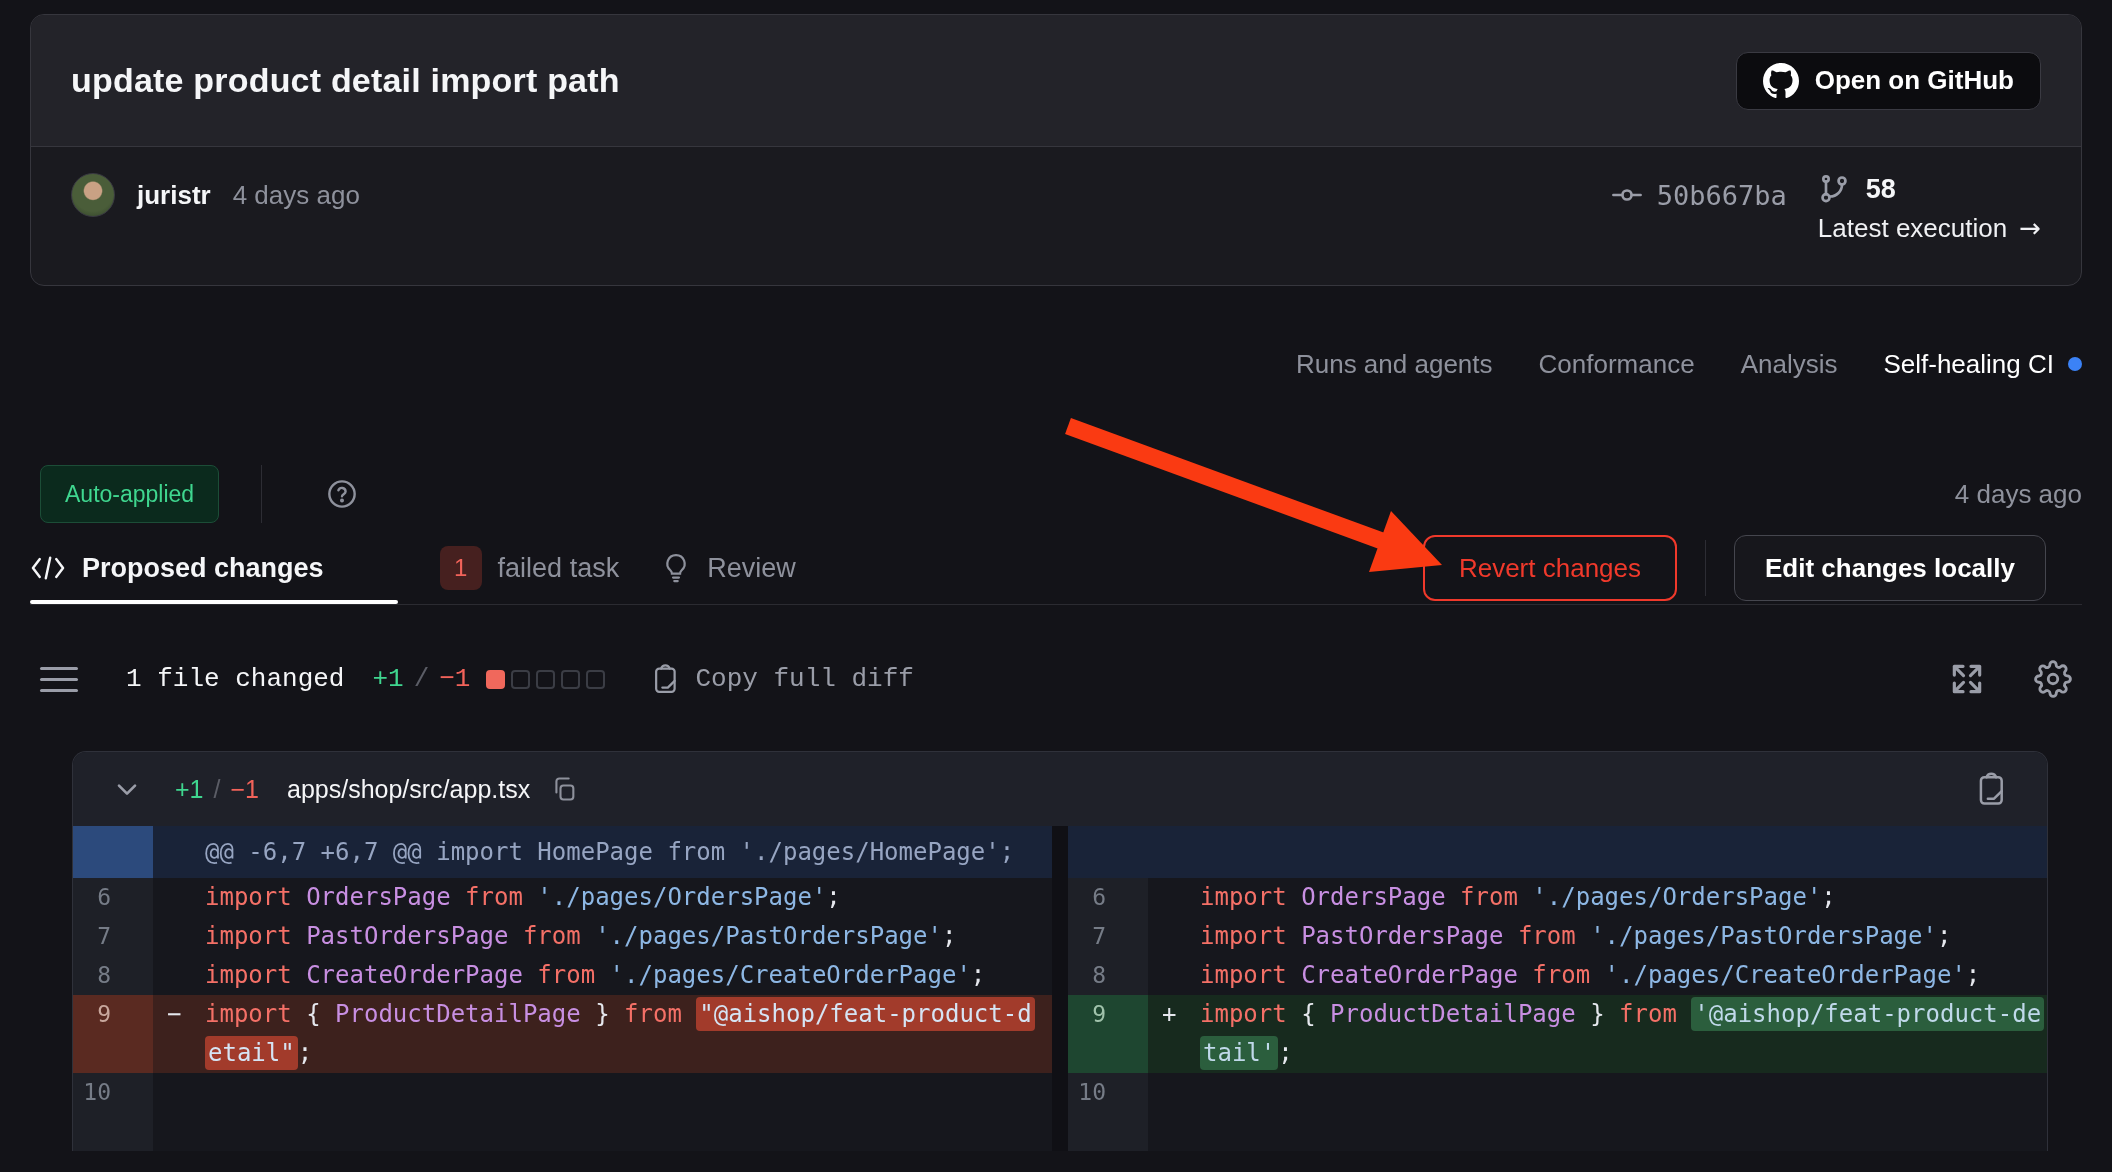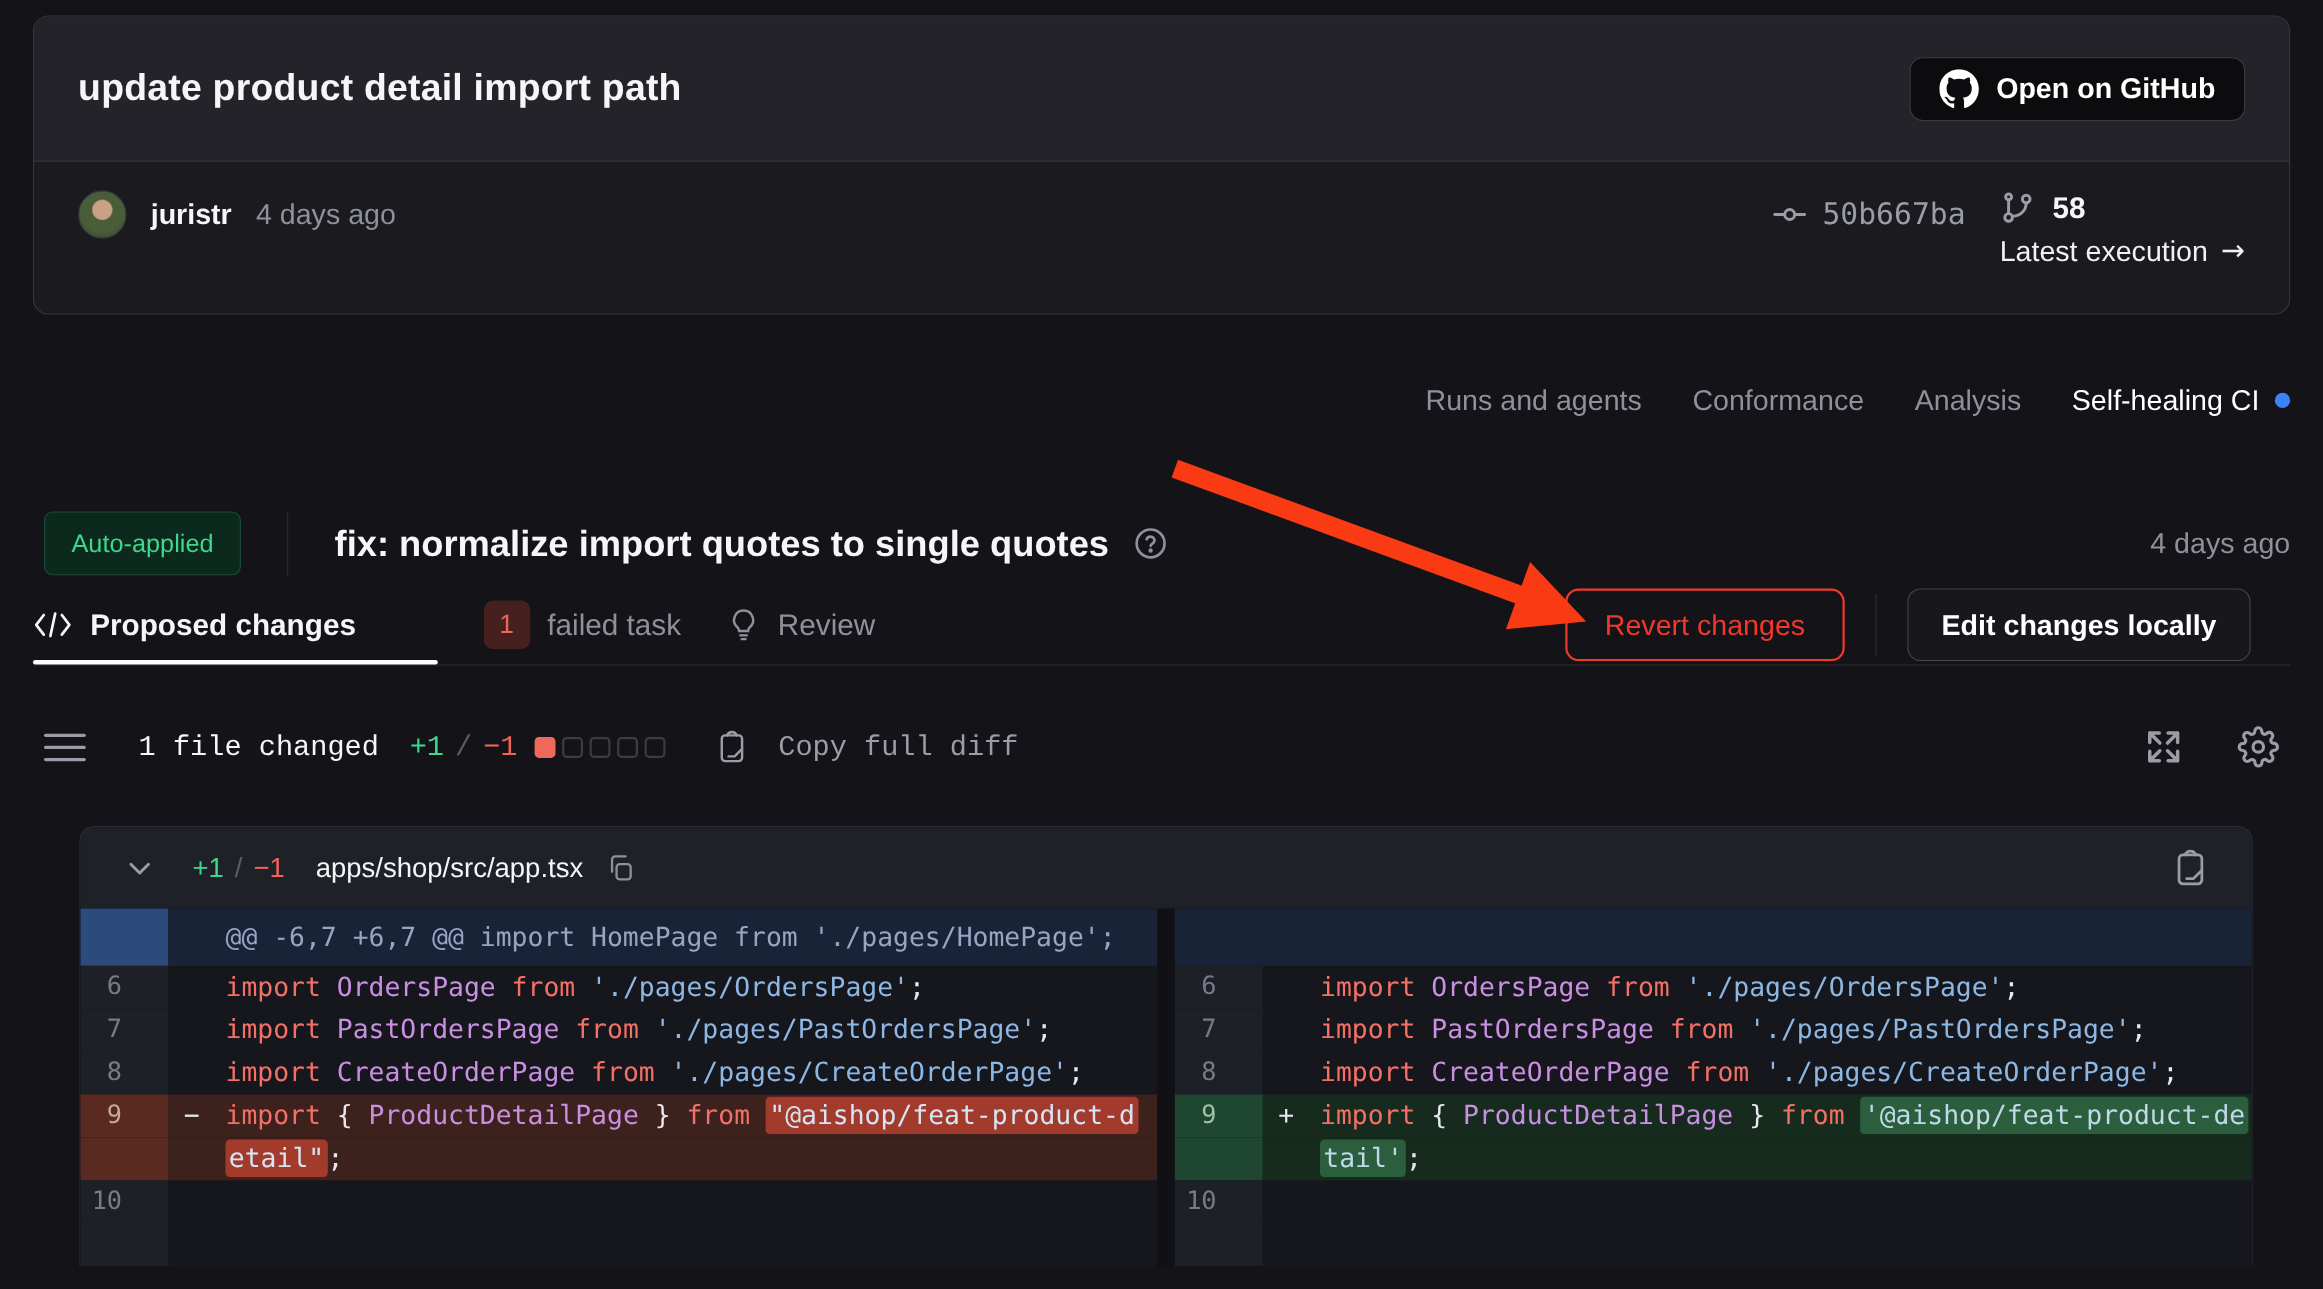--- a/index.html
+++ b/index.html
@@ -94,21 +94,21 @@
   .toolbar { margin:46px 40px 0 40px; height:56px; display:flex; align-items:center; }
   .tb-left { display:flex; align-items:center;font-family:Liberation Mono, monospace; }
   .hamb { display:flex; flex-direction:column; gap:8px; width:38px; cursor:pointer; }
   .hamb i { display:block; height:3px; background:#9a9da8; border-radius:2px; }
   .fileschanged { margin-left:48px; font-size:26px; color:#f5f6f8; }
   .stats { display:flex; align-items:center; gap:10px; margin-left:28px; font-size:26px; }
   .adds { color:#3fd68f; } .slash { color:#5b5d66; } .dels { color:#f2635a; }
   .squares { display:flex; gap:6px; margin-left:16px; }
   .sq { width:19px; height:19px; border-radius:4px; border:2px solid #3b3d45; }
   .sq.filled { background:#f0685c; border-color:#f0685c; }
-  .copydiff { display:flex; align-items:center; gap:26px; margin-left:46px; color:#9a9da8; font-size:26px; cursor:pointer; }
+  .copydiff { display:flex; align-items:center; gap:14px; margin-left:46px; color:#9a9da8; font-size:26px; cursor:pointer; }
   .tb-right { margin-left:auto; display:flex; align-items:center; gap:48px; }
   .iconbtn { cursor:pointer; display:flex; }
 
   
   .diffcard {
     margin:44px 64px 0 72px; border:1px solid #2f313a; border-bottom:none;
     border-radius:14px 14px 0 0; overflow:hidden; background:#16171d;
   }
   .filehead {
     height:74px; background:#1f2129; display:flex; align-items:center; padding:0 38px;
@@ -216,21 +216,20 @@
     <span class="navitem">Analysis</span>
     <span class="navitem active">
       <span>Self-healing CI</span>
       <span class="navdot"></span>
     </span>
   </nav>
 
   <div class="fixrow">
     <span class="badge">Auto-applied</span>
     <span class="vdiv"></span>
-    <span class="fixtitle">fix: normalize import quotes to single quotes</span>
     <span class="help">
       <svg class="icon" width="32" height="32" viewBox="0 0 24 24" fill="none" stroke="#8e919c" stroke-width="1.8" stroke-linecap="round">
           <circle cx="12" cy="12" r="9.5"></circle>
           <path d="M9.3 9.2a2.8 2.8 0 0 1 5.4.9c0 1.9-2.7 2.1-2.7 3.6"></path>
           <circle cx="12" cy="16.8" r="0.6" fill="#8e919c"></circle>
         </svg>
     </span>
     <span class="fixwhen">4 days ago</span>
   </div>
 

